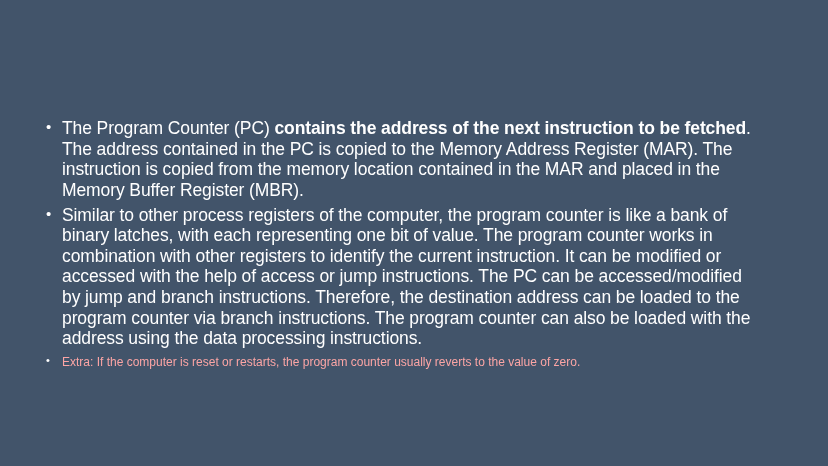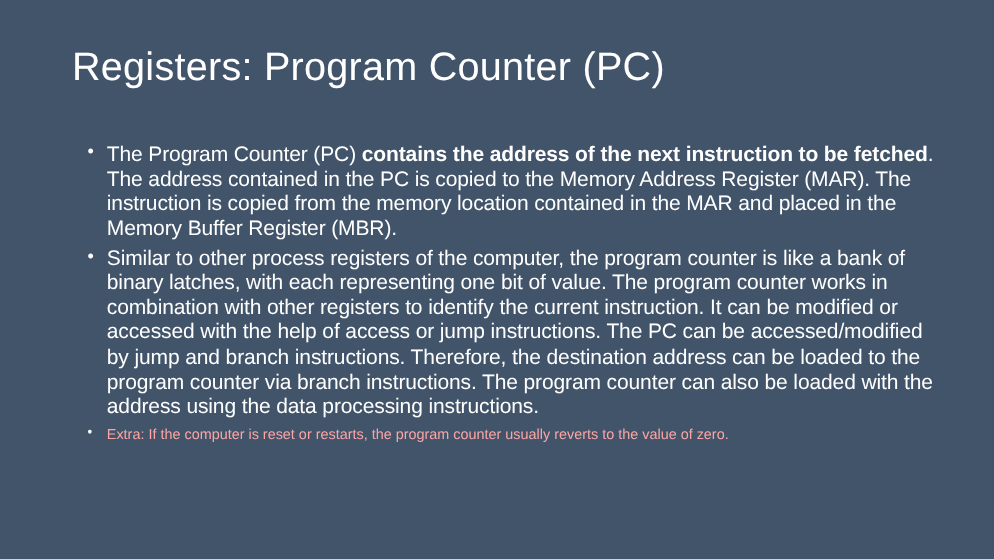--- a/index.html
+++ b/index.html
@@ -27,21 +27,21 @@
     width: 720px;
     color: #ffffff;
     font-size: 33px;
     font-weight: 400;
     letter-spacing: 0.2px;
     line-height: 1.1;
     white-space: nowrap;
   }
   .body-area {
     position: absolute;
-    left: 72px;
+    left: 45px;
     top: 118px;
     width: 716px;
   }
   ul.bullets {
     list-style: none;
     margin: 0;
     padding: 0;
   }
   li.bullet {
     position: relative;
@@ -78,21 +78,20 @@
   }
   .b {
     font-weight: bold;
   }
 </style>
 </head>
 <body>
 
 <div class="slide">
 
-  <div class="slide-title">Registers: Program Counter (PC)</div>
 
   <div class="body-area">
     <ul class="bullets">
 
       <li class="bullet level1">
         <span><span>The Program Counter (PC) </span><span class="b">contains the address of the next instruction to be fetched</span><span>. The address contained in the PC is copied to the Memory Address Register (MAR). The instruction is copied from the memory location contained in the MAR and placed in the Memory Buffer Register (MBR).</span></span>
       </li>
 
       <li class="bullet level1">
         <span>Similar to other process registers of the computer, the program counter is like a bank of binary latches, with each representing one bit of value. The program counter works in combination with other registers to identify the current instruction. It can be modified or accessed with the help of access or jump instructions. The PC can be accessed/modified by jump and branch instructions. Therefore, the destination address can be loaded to the program counter via branch instructions. The program counter can also be loaded with the address using the data processing instructions.</span>

